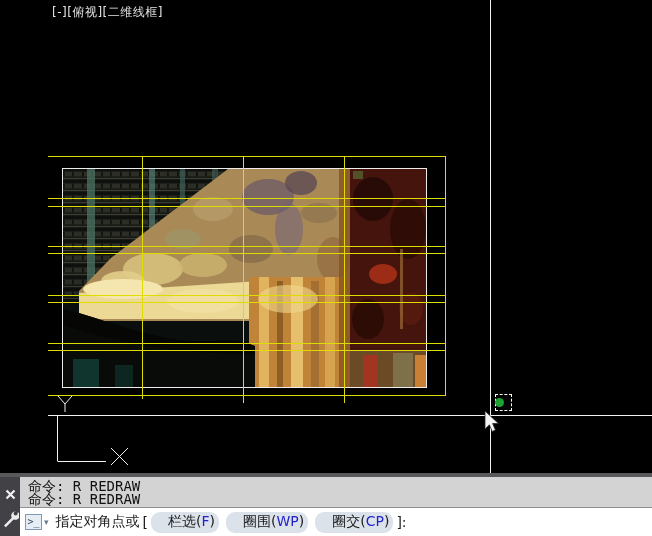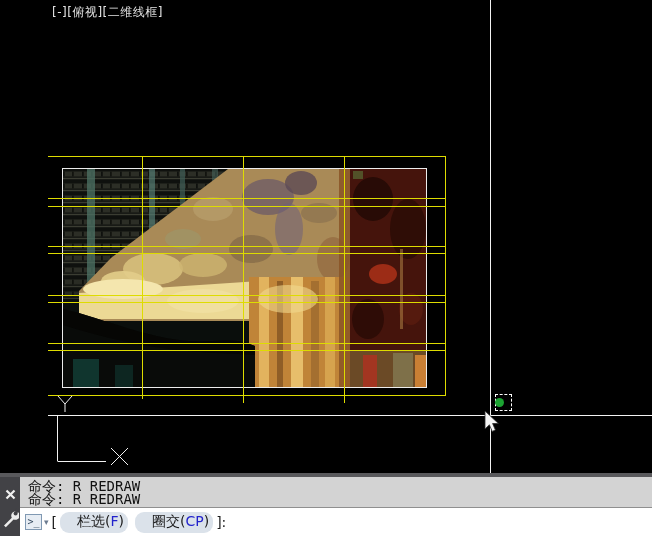--- a/index.html
+++ b/index.html
@@ -177,23 +177,25 @@
           <rect x="13.6" y="3.2" width="4" height="3" fill="#424246" transform="rotate(45 15.6 4.7)"></rect>
         </svg>
       </div>
       <div class="dock-right">
         <div id="history"><div>命令: R REDRAW</div><div>命令: R REDRAW</div></div>
         <div class="input-row">
           <span class="cli-icon">
             <span class="cli-box">&gt;_</span>
             <span class="cli-caret">▾</span>
           </span>
+          <span class="prompt-text">指定对角点或</span>
           <span class="bracket">[</span>
           <span id="prompt-options">
               <span class="opt-badge"><span>栏选(</span><span class="opt-key">F</span><span>)</span></span>
+              <span class="opt-badge"><span>圈围(</span><span class="opt-key">WP</span><span>)</span></span>
               <span class="opt-badge"><span>圈交(</span><span class="opt-key">CP</span><span>)</span></span>
             </span>
           <span class="bracket">]:</span>
         </div>
       </div>
     </div>
   </div>
 </div>
 
 </body></html>

